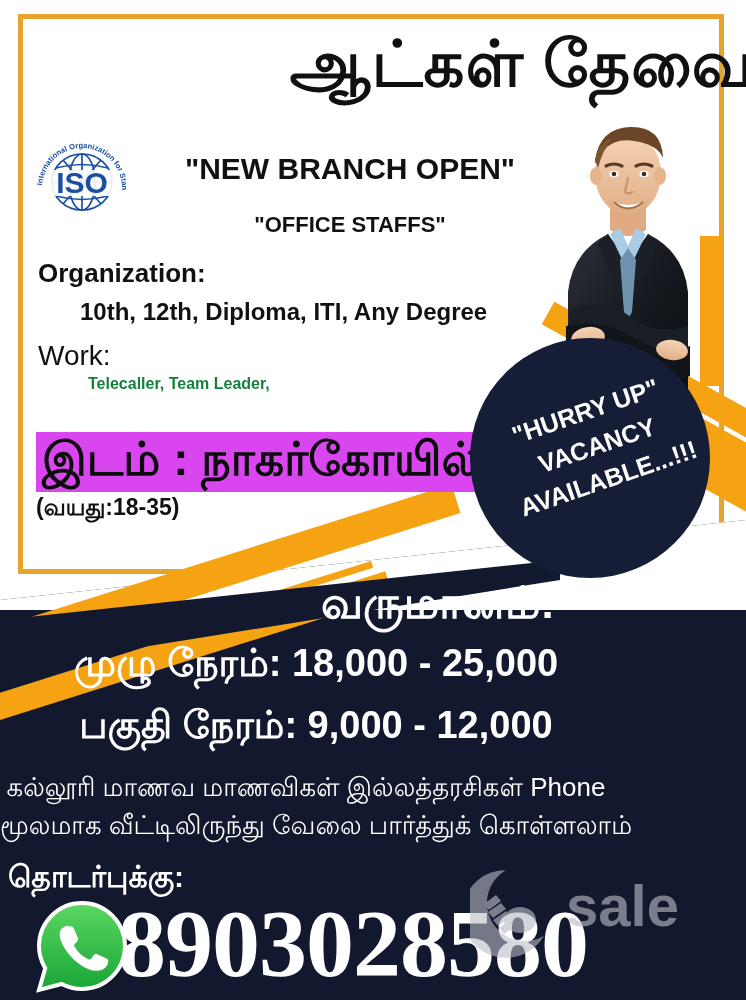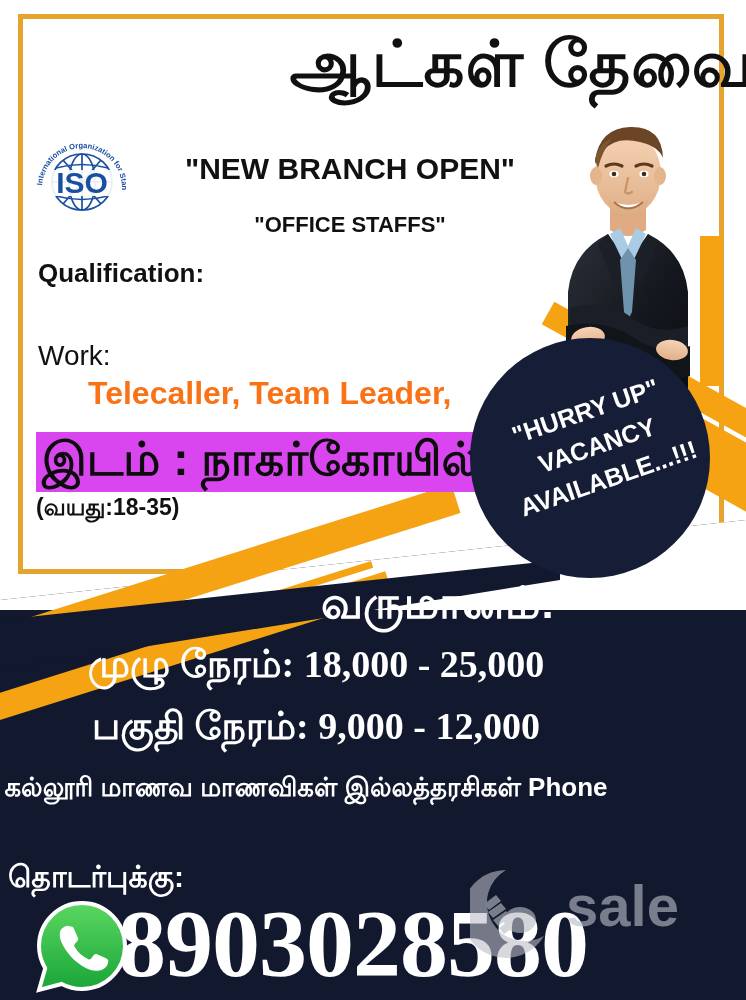--- a/index.html
+++ b/index.html
@@ -138,21 +138,21 @@
   }
   .lbl-work {
     position: absolute;
     left: 38px; top: 340px;
     font-size: 28px; font-weight: 400; color: #111111;
     z-index: 10;
   }
   .val-work1 {
     position: absolute;
     left: 88px; top: 375px;
-    font-size: 32px; font-weight: 700; color: #f97316;
+    font-size: 16px; font-weight: 700; color: #15803d;
     z-index: 10; white-space: nowrap;
   }
   .val-work2 {
     position: absolute;
     left: 160px; top: 403px;
     font-size: 24px; font-weight: 700; color: #111111;
     z-index: 10; white-space: nowrap;
   }
 
   
@@ -248,32 +248,32 @@
     font-size: 44px; font-weight: 700; color: #ffffff;
     z-index: 16; white-space: nowrap;
   }
   .sal-row {
     position: absolute;
     width: 592px;
     text-align: center;
     padding-left: 40px;
     box-sizing: border-box;
     font-size: 38px; font-weight: 700; color: #ffffff;
-    z-index: 16; white-space: nowrap; font-family: Liberation Serif, serif;
+    z-index: 16; white-space: nowrap;
   }
   .sal-full { left: 0; top: 642px; }
   .sal-part { left: 0; top: 704px; }
 
   
   .desc {
     position: absolute;
     left: 0; top: 768px;
     width: 612px;
     text-align: center;
-    font-size: 26px; font-weight: 700; color: #ffffff;
+    font-size: 26px; font-weight: 400; color: #ffffff;
     line-height: 1.48;
     z-index: 16;
     white-space: nowrap;
   }
   .contact-lbl {
     position: absolute;
     left: 8px; top: 860px;
     font-size: 30px; font-weight: 700; color: #ffffff;
     z-index: 16; white-space: nowrap; text-align: center;
   }
@@ -398,21 +398,22 @@
         <path d="M33 32 L71 76 M71 32 L33 76"></path>
       </g>
       <rect x="16" y="42" width="72" height="26" fill="#ffffff" opacity="0.9"></rect>
       <text x="52" y="65" text-anchor="middle" font-size="30" font-weight="700" fill="#1a4fa0" font-family="'Liberation Sans',sans-serif">ISO</text>
     </svg>
   </div>
 
   <div class="branch-open">"NEW  BRANCH OPEN"</div>
   <div class="office-staffs">"OFFICE STAFFS"</div>
 
-  <div class="lbl-qual">Qualification:</div>
+  <div class="lbl-qual">Organization:</div>
+  <div class="val-qual">10th, 12th, Diploma, ITI, Any Degree</div>
 
   <div class="lbl-work">Work:</div>
   <div class="val-work1">Telecaller, Team Leader,</div>
 
   <div class="loc-box">இடம் : நாகர்கோயில்</div>
   <div class="age-line">(வயது:18-35)</div>
 
   <div class="hurry-circle"></div>
   <div class="hurry-text">
     <div>"HURRY UP"</div>
@@ -431,20 +432,21 @@
     <span>முழு நேரம்:</span>
     <span>18,000 - 25,000</span>
   </div>
   <div class="sal-row sal-part">
     <span>பகுதி நேரம்:</span>
     <span>9,000 - 12,000</span>
   </div>
 
   <div class="desc">
     <div>கல்லூரி மாணவ மாணவிகள் இல்லத்தரசிகள் Phone</div>
+    <div>மூலமாக வீட்டிலிருந்து வேலை பார்த்துக் கொள்ளலாம்</div>
   </div>
   <div class="contact-lbl">தொடர்புக்கு:</div>
 
   <div class="wa-icon">
     <svg viewBox="0 0 96 96" width="96" height="96">
       <defs>
         <linearGradient id="waG" x1="0" y1="0" x2="0" y2="1">
           <stop offset="0%" stop-color="#5bd761"></stop>
           <stop offset="100%" stop-color="#19a538"></stop>
         </linearGradient>

